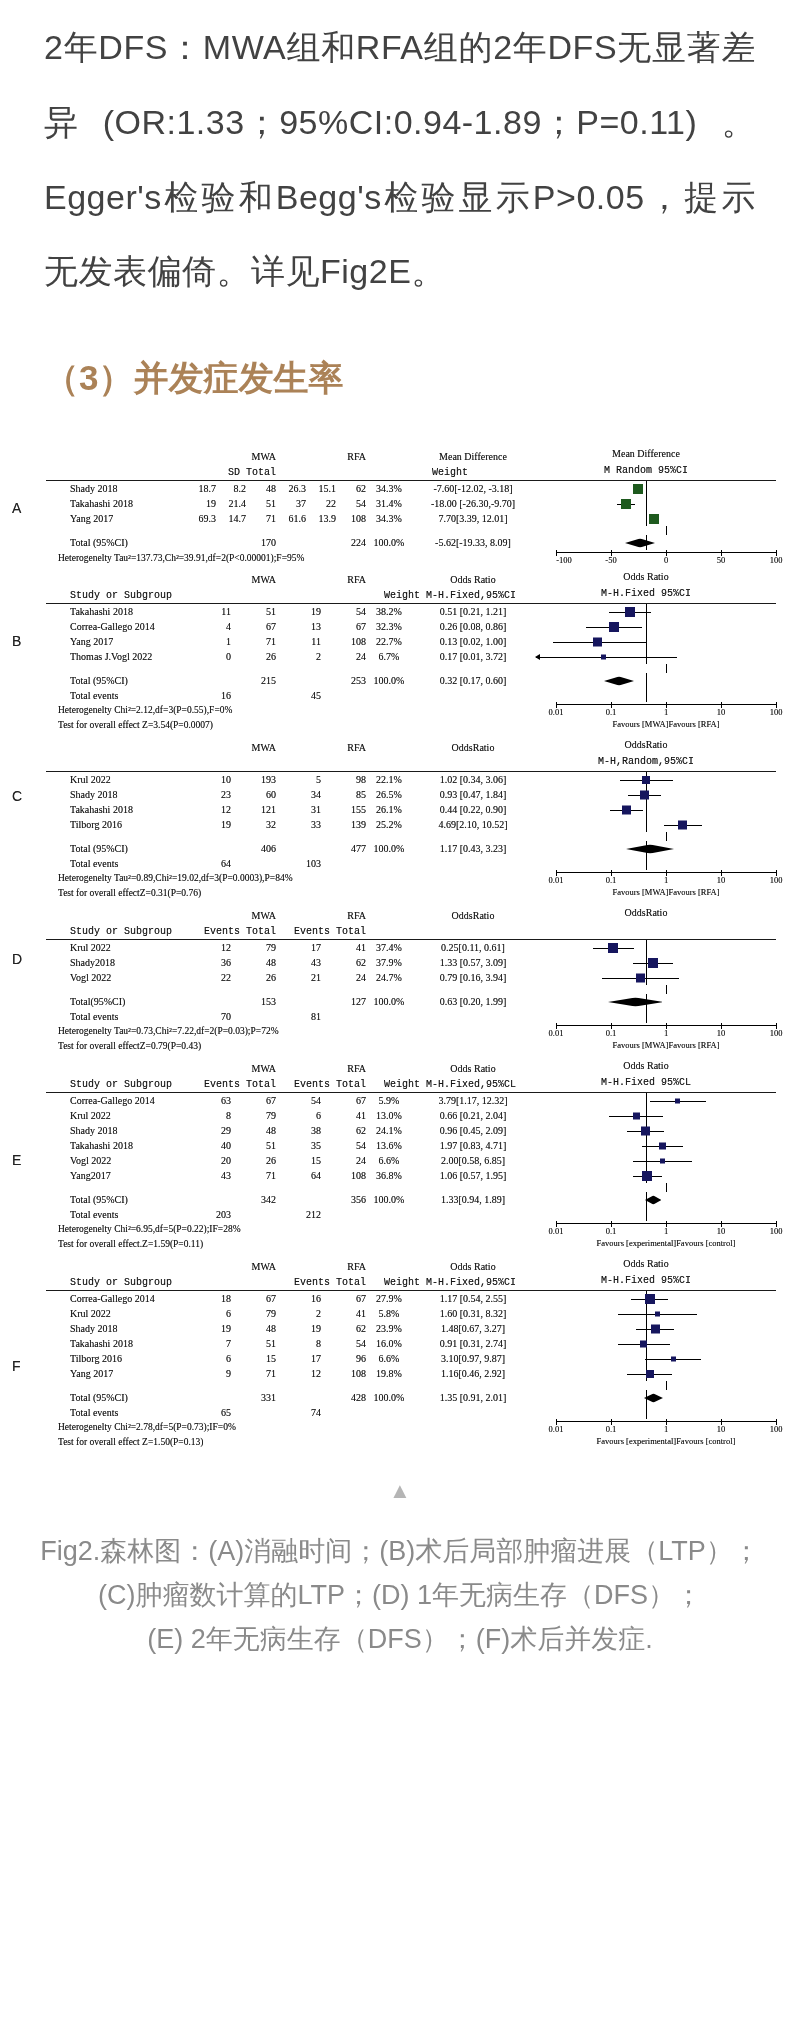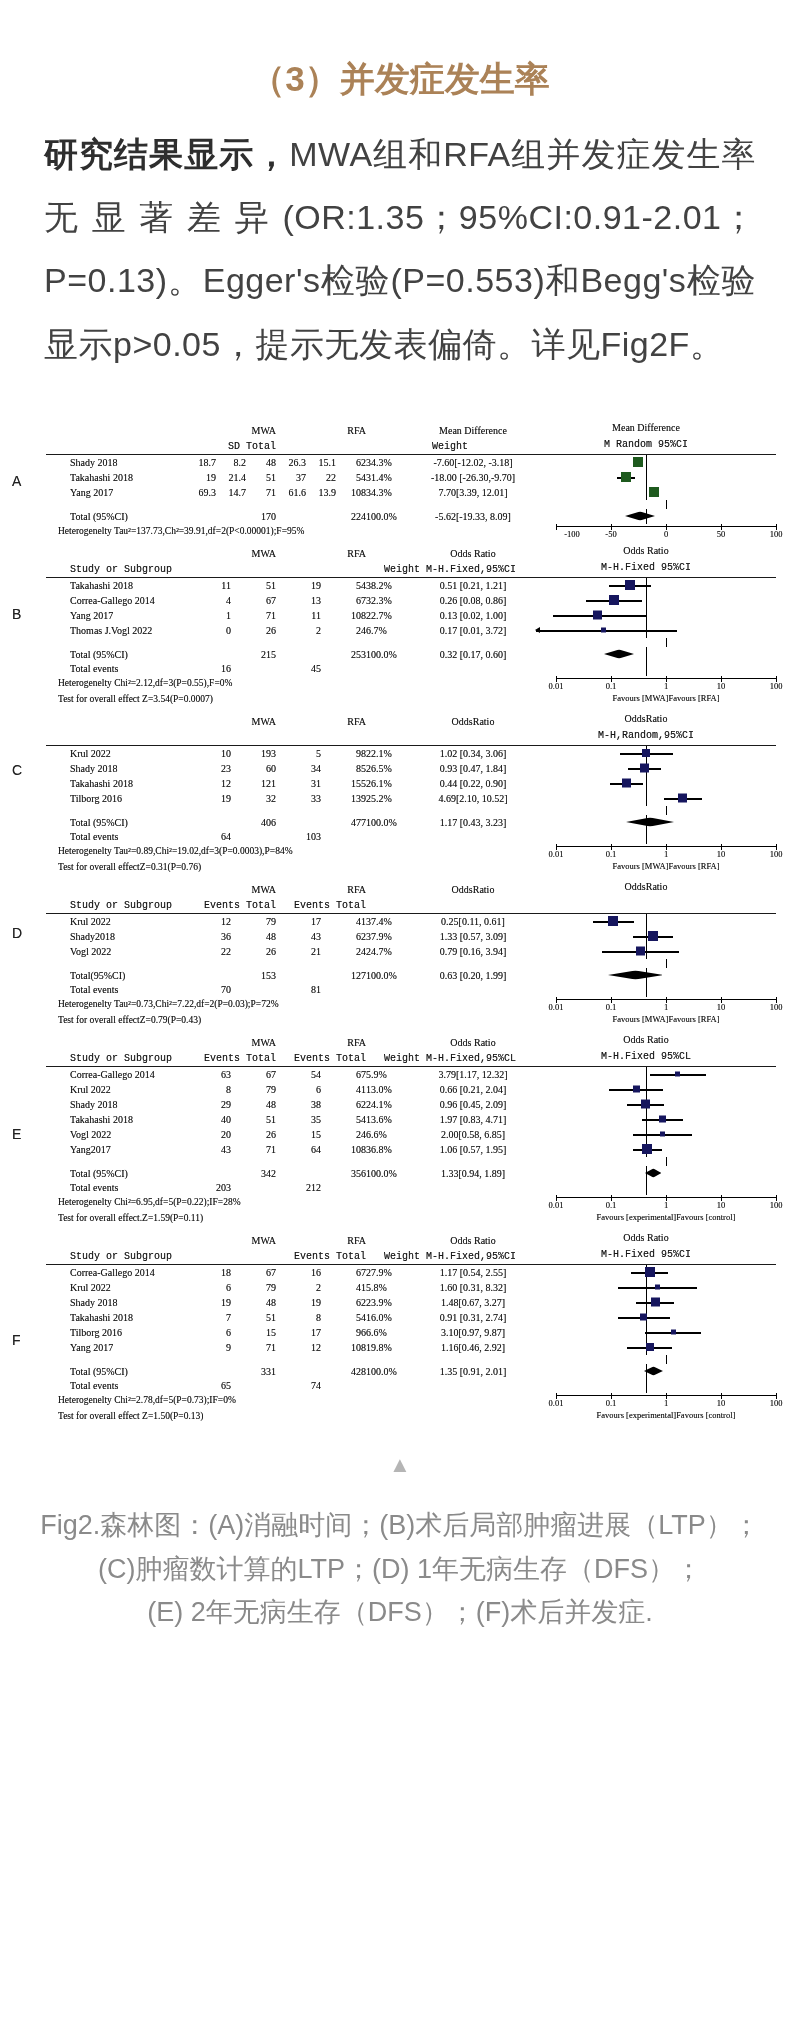--- a/index.html
+++ b/index.html
@@ -2,38 +2,38 @@
 <html><head>
 <meta charset="utf-8">
 <style>
   html,body{margin:0;padding:0;}
   body{width:800px;height:2044px;overflow:hidden;background:#ffffff;
        font-family:"Liberation Sans","DejaVu Sans",sans-serif;color:#3d3d3d;}
   .content{padding:10px 44px 0 44px;}
   .para{font-size:34px;line-height:2.2;text-align:justify;color:#424242;letter-spacing:.5px;margin:0;}
   .para2{line-height:1.86;margin-top:20px;}
   .lead{font-weight:bold;color:#2e2e2e;}
-  .heading{font-size:35px;font-weight:bold;margin:46px 0 0 0;text-align:center;}
+  .heading{font-size:35px;font-weight:bold;margin:46px 0 0 0;}
   
   .fig{margin-top:46px;font-family:"Liberation Serif","DejaVu Serif",serif;color:#161616;
        text-shadow:0 0 .4px rgba(0,0,0,.5);}
   .panel{position:relative;margin-left:46px;width:730px;margin-bottom:6px;}
   .pletter{position:absolute;left:-34px;font-size:14px;font-family:"Liberation Sans",sans-serif;color:#222;}
   .prow{display:flex;align-items:center;height:15px;font-size:10px;white-space:nowrap;}
   .h1row{height:17px;}
   .h2row{height:15px;border-bottom:1.6px solid #1a1a1a;font-family:Liberation Mono, monospace;}
   .spacer{height:9px;}
   .evrow{height:14px;}
   .hetrow{height:15px;}
   .testrow{height:16px;}
   .name{width:140px;padding-left:24px;box-sizing:border-box;overflow:hidden;}
   .ncols{width:180px;display:flex;}
   .ncols span{flex:1;text-align:right;}
   .g{width:90px;text-align:center;display:inline-block;}
-  .wt{width:46px;text-align:left;}
+  .wt{width:46px;text-align:center;}
   .eff{width:122px;text-align:center;}
   .weff{width:168px;text-align:center;}
   .fhdr{display:block;width:100%;text-align:center;}
   .fc{width:220px;height:100%;position:relative;margin-left:2px;flex:none;}
   .vl{position:absolute;top:0;bottom:0;width:1px;background:#000;}
   .ci{position:absolute;top:50%;height:1.2px;background:#000;}
   .mk{position:absolute;}
   .arrow{position:absolute;top:50%;width:0;height:0;border-top:3px solid transparent;
          border-bottom:3px solid transparent;border-right:5px solid #000;transform:translateY(-50%);}
   .dia{position:absolute;}
@@ -43,22 +43,22 @@
   .ticklbl{position:absolute;top:5px;transform:translateX(-50%);font-size:8.5px;}
   .fav{display:block;text-align:center;font-size:8.5px;margin-top:2px;}
   
   .scrolltop{text-align:center;margin-top:30px;font-size:22px;color:#b5b5b5;line-height:1;}
   .caption{margin-top:28px;text-align:center;font-size:27px;line-height:1.62;color:#8a8a8a;}
 </style>
 </head>
 <body>
 
 <div class="content">
+  <p class="para">2年DFS：MWA组和RFA组的2年DFS无显著差异(OR:1.33；95%CI:0.94-1.89；P=0.11)。Egger's检验和Begg's检验显示P&gt;0.05，提示无发表偏倚。详见Fig2E。</p>
   <h2 class="heading" style="color: rgb(171, 130, 87);">（3）并发症发生率</h2>
-  <p class="para para2"><span class="lead">研究结果显示，</span><span>MWA组和RFA组并发症发生率无显著差异(OR:1.35；95%CI:0.91-2.01；P=0.13)。Egger's检验(P=0.553)和Begg's检验显示p&gt;0.05，提示无发表偏倚。详见Fig2F。</span></p>
 </div>
 
 <div class="fig">
     <div class="panel">
       <div class="pletter" style="top: 44%;">A</div>
       <div class="prow h1row">
         <span class="name"></span>
         <div class="ncols">
           <span class="g">MWA</span>
           <span class="g">RFA</span>
@@ -159,21 +159,21 @@
               <polygon points="0,4.5 15.081000000000003,0 30.162000000000006,4.5 15.081000000000003,9" fill="#000"></polygon>
             </svg>
           </div>
         </div>
       </div>
       <div class="prow hetrow">
         <span class="lefttext">Heterogenelty Tau²=137.73,Ch²=39.91,df=2(P&lt;0.00001);F=95%</span>
         <div class="fc">
           <div class="axline"></div>
           <div class="tick" style="left: 0px;"></div>
-          <div class="ticklbl" style="left: 16px;">-100</div>
+          <div class="ticklbl" style="left: 8px;">-100</div>
           <div class="tick" style="left: 55px;"></div>
           <div class="ticklbl" style="left: 55px;">-50</div>
           <div class="tick" style="left: 110px;"></div>
           <div class="ticklbl" style="left: 110px;">0</div>
           <div class="tick" style="left: 165px;"></div>
           <div class="ticklbl" style="left: 165px;">50</div>
           <div class="tick" style="left: 220px;"></div>
           <div class="ticklbl" style="left: 220px;">100</div>
         </div>
       </div>

